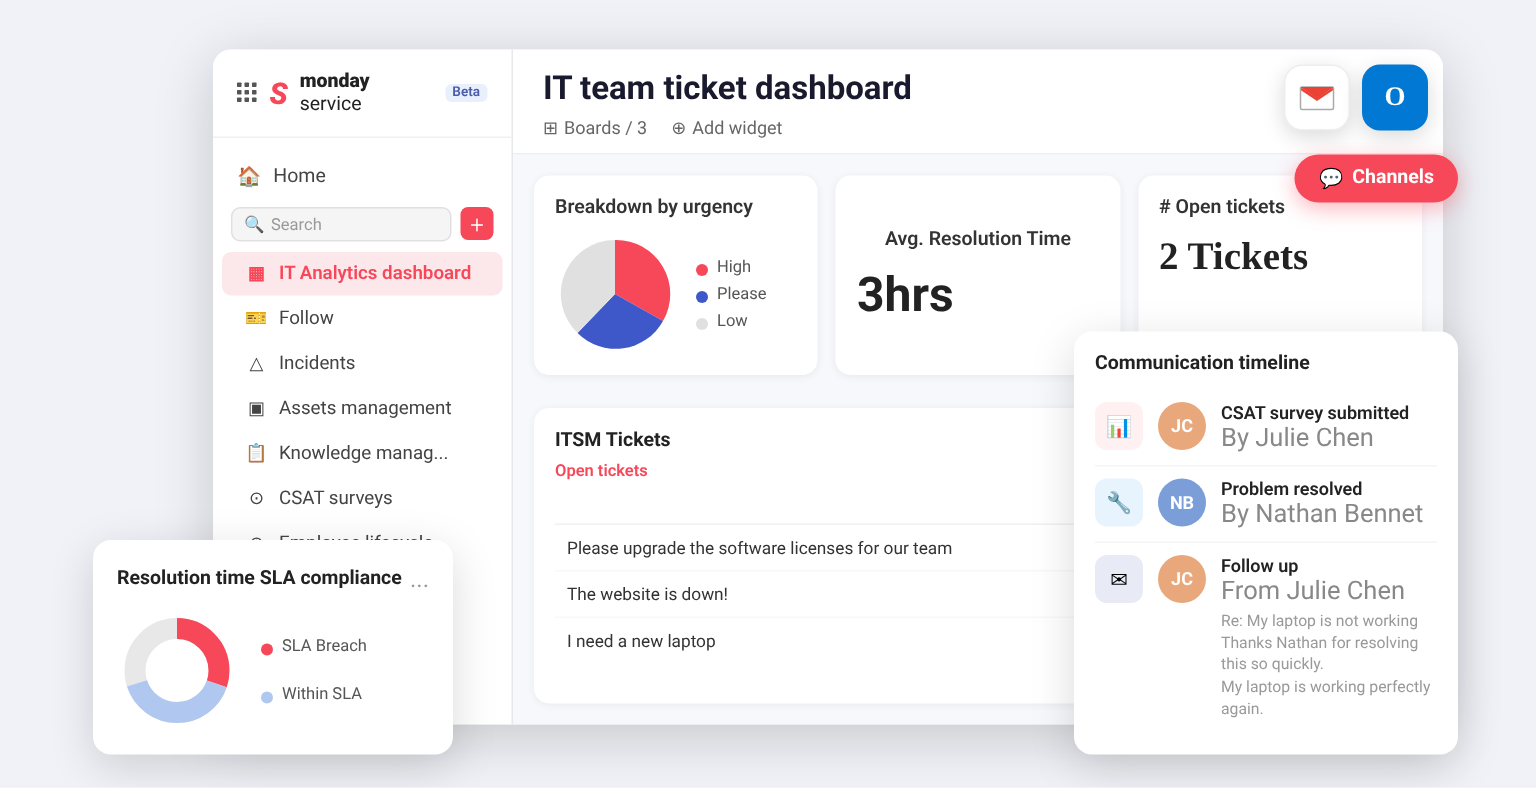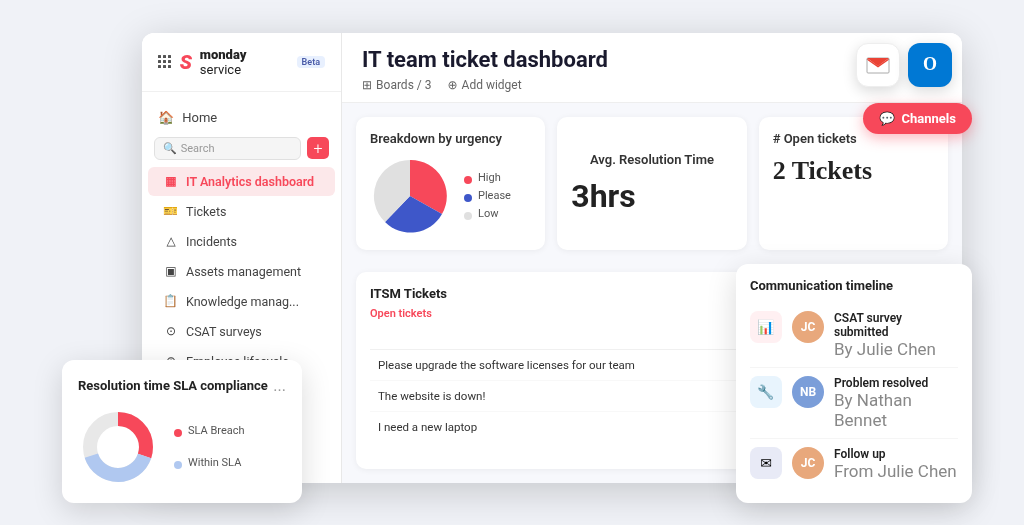--- a/index.html
+++ b/index.html
@@ -432,21 +432,21 @@
       display: flex;
       flex-direction: column;
       gap: 19px;
     }
 
     
     .comm-card {
       position: absolute;
       bottom: 0;
       right: -10px;
-      width: 236px;
+      width: 256px;
       background: #fff;
       border-radius: 12px;
       box-shadow: 0 8px 30px rgba(0,0,0,0.15);
       padding: 14px;
       z-index: 10;
     }
     .comm-title {
       font-size: 13px;
       font-weight: 700;
       color: #222;
@@ -542,21 +542,21 @@
           </div>
           <div class="search-plus">+</div>
         </div>
 
         <div class="sidebar-item active">
           <span class="sidebar-item-icon">▦</span>
           <span>IT Analytics dashboard</span>
         </div>
         <div class="sidebar-item">
           <span class="sidebar-item-icon">🎫</span>
-          <span>Tickets</span>
+          <span>Follow</span>
         </div>
         <div class="sidebar-item">
           <span class="sidebar-item-icon">△</span>
           <span>Incidents</span>
         </div>
         <div class="sidebar-item">
           <span class="sidebar-item-icon">▣</span>
           <span>Assets management</span>
         </div>
         <div class="sidebar-item">
@@ -748,17 +748,18 @@
         <div class="comm-text-sub">By Nathan Bennet</div>
       </div>
     </div>
 
     <div class="comm-item">
       <div class="comm-icon comm-icon-navy">✉</div>
       <div class="comm-avatar" style="background:#e8a87c;">JC</div>
       <div class="comm-text">
         <div class="comm-text-title">Follow up</div>
         <div class="comm-text-sub">From Julie Chen</div>
+        <div class="comm-text-body">Re: My laptop is not working<br>Thanks Nathan for resolving this so quickly.<br>My laptop is working perfectly again.</div>
       </div>
     </div>
   </div>
 
 </div>
 
 </body></html>

